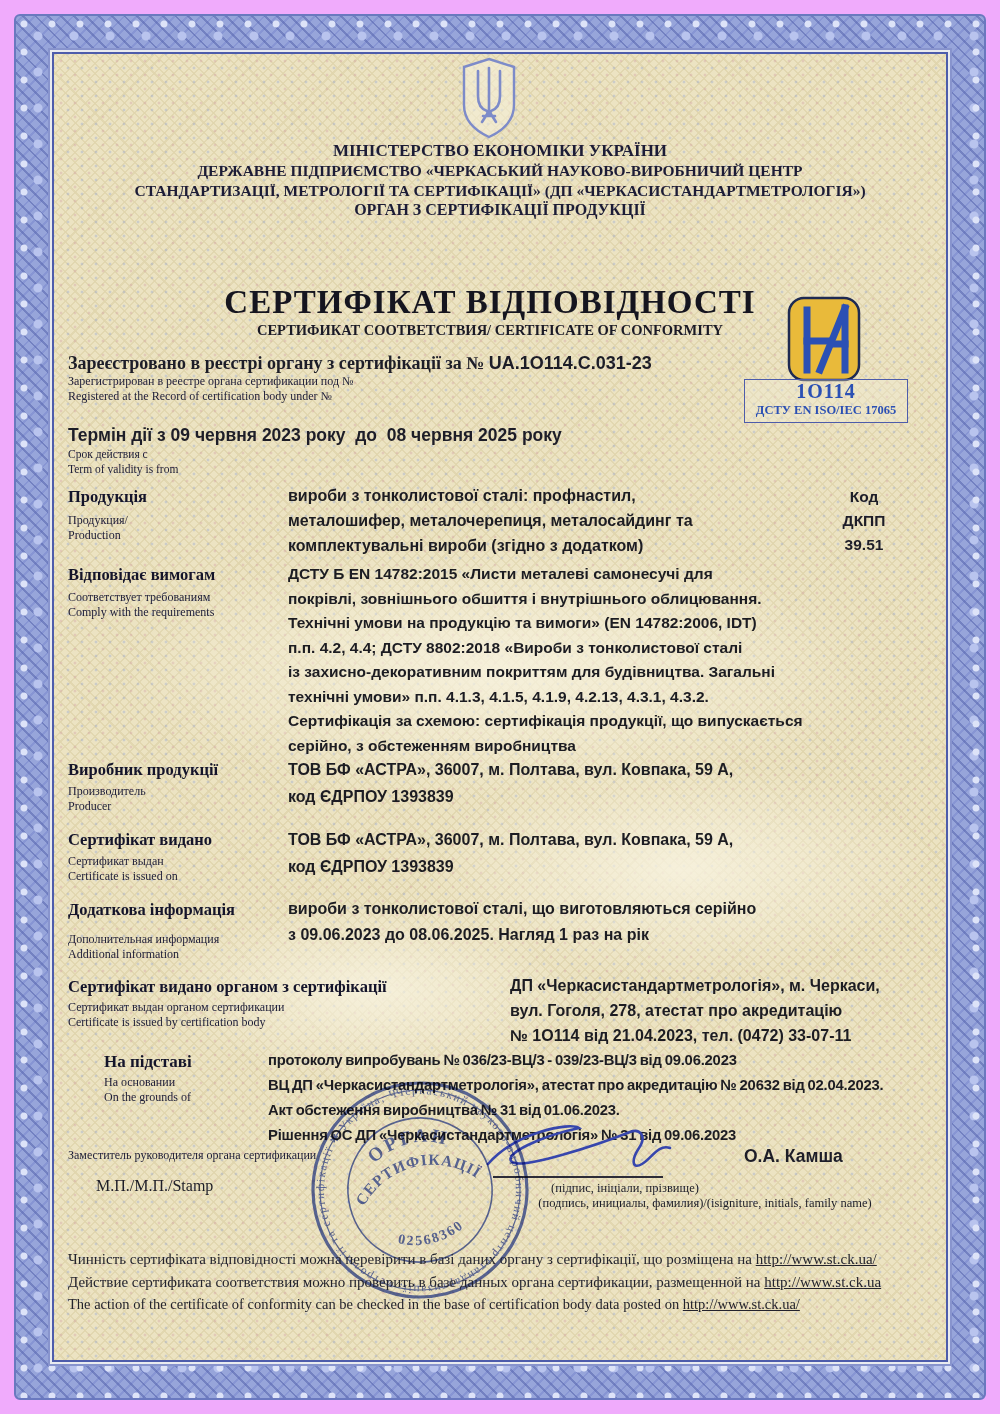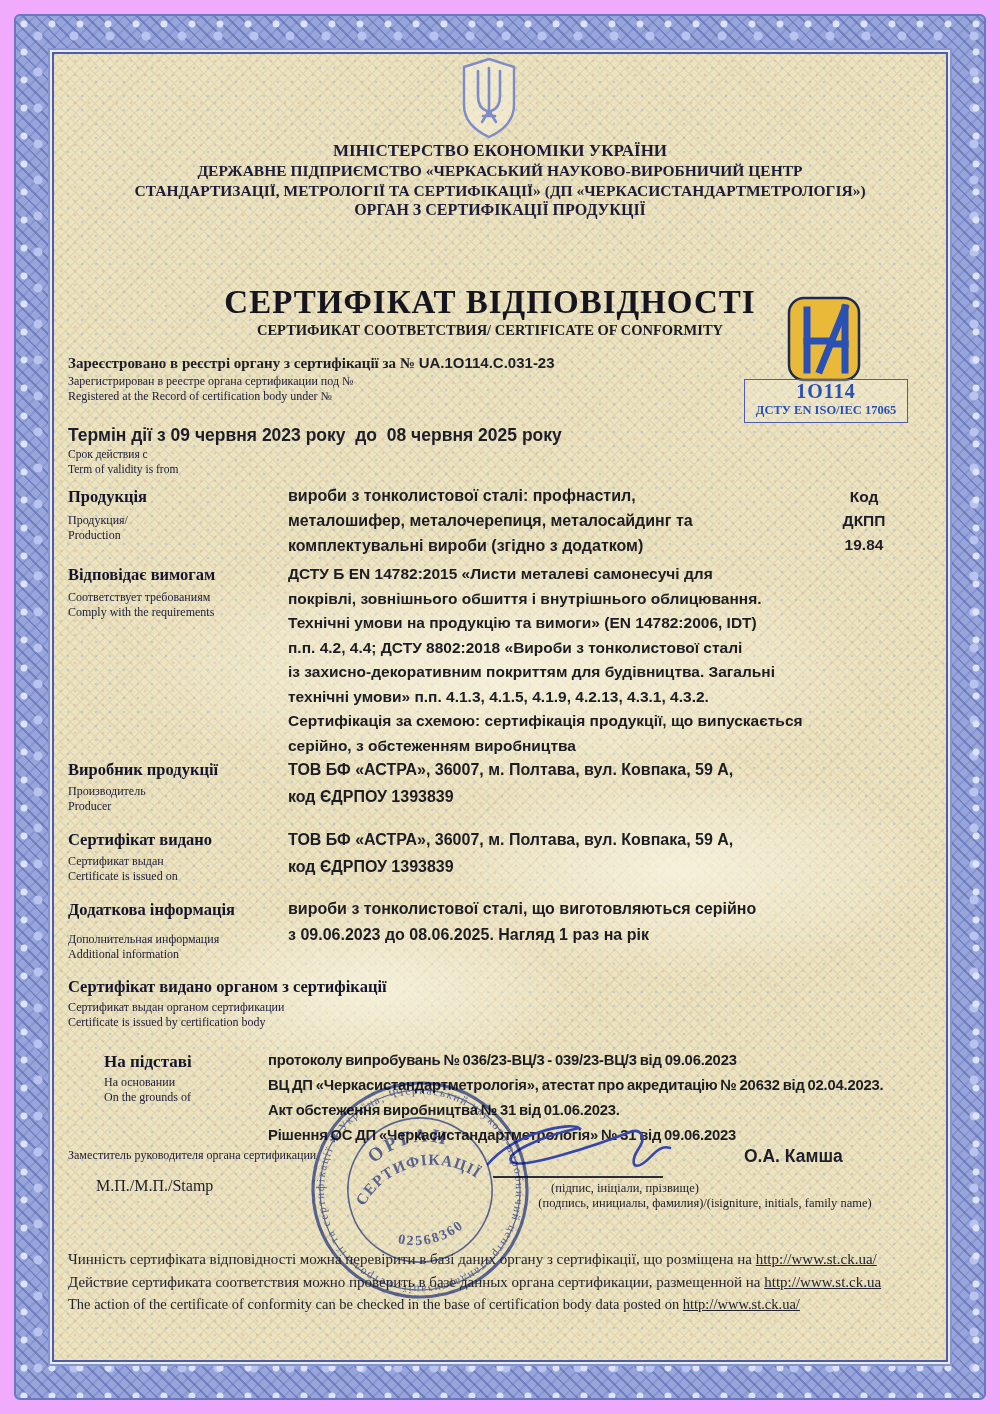--- a/index.html
+++ b/index.html
@@ -84,21 +84,21 @@
       <path d="M20 45 H40"></path>
       <path d="M47 48 H58"></path>
     </g>
   </svg>
   <div class="abs ctr" style="left:744px;top:379px;width:162px;height:42px;border:1.5px solid #4d5cab;background:rgba(240,236,214,.35);">
     <div class="serifB" style="font-size:20px;line-height:23px;color:#2b50b4;letter-spacing:1px;">1О114</div>
     <div class="serifB" style="font-size:12.5px;line-height:15px;color:#2b50b4;">ДСТУ EN ISO/IEC 17065</div>
   </div>
 
   <div class="abs" style="left:68px;top:352px;width:680px;">
-    <div style="font-size:15px;line-height:22px;">
+    <div style="font-size:18px;line-height:22px;">
       <span class="serifB">Зареєстровано в реєстрі органу з сертифікації за № </span><span class="sans" style="font-weight:bold;">UA.1О114.С.031-23</span>
     </div>
     <div class="lblSub">Зарегистрирован в реестре органа сертификации под №</div>
     <div class="lblSub">Registered at the Record of certification body under №</div>
   </div>
 
   <div class="abs" style="left:68px;top:424px;width:700px;">
     <div class="sans" style="font-weight:bold;font-size:17.5px;line-height:23px;white-space:pre;">Термін дії з 09 червня 2023 року  до  08 червня 2025 року</div>
     <div class="lblSub" style="font-size:11.5px;">Срок действия с</div>
     <div class="lblSub" style="font-size:11.5px;">Term of validity is from</div>
@@ -108,21 +108,21 @@
     <div class="lblUA">Продукція</div>
     <div class="lblSub" style="margin-top:6px;">Продукция/</div>
     <div class="lblSub">Production</div>
   </div>
   <div class="abs val" style="left:288px;top:483px;width:560px;">вироби з тонколистової сталі: профнастил,
 металошифер, металочерепиця, металосайдинг та
 комплектувальні вироби (згідно з додатком)</div>
   <div class="abs ctr sans" style="left:818px;top:485px;width:92px;font-weight:bold;font-size:15.5px;line-height:24px;">
     <div>Код</div>
     <div>ДКПП</div>
-    <div>19.84</div>
+    <div>39.51</div>
   </div>
 
   <div class="abs" style="left:68px;top:565px;width:210px;">
     <div class="lblUA">Відповідає вимогам</div>
     <div class="lblSub" style="margin-top:5px;">Соответствует требованиям</div>
     <div class="lblSub">Comply with the requirements</div>
   </div>
   <div class="abs val" style="left:288px;top:562px;width:620px;font-size:15.5px;line-height:24.5px;">ДСТУ Б EN 14782:2015 «Листи металеві самонесучі для
 покрівлі, зовнішнього обшиття і внутрішнього облицювання.
 Технічні умови на продукцію та вимоги» (EN 14782:2006, IDT)
@@ -154,20 +154,23 @@
     <div class="lblSub">Additional information</div>
   </div>
   <div class="abs val" style="left:288px;top:896px;width:620px;line-height:26px;">вироби з тонколистової сталі, що виготовляються серійно
 з 09.06.2023 до 08.06.2025. Нагляд 1 раз на рік</div>
 
   <div class="abs" style="left:68px;top:977px;width:430px;">
     <div class="lblUA">Сертифікат видано органом з сертифікації</div>
     <div class="lblSub" style="margin-top:3px;">Сертификат выдан органом сертификации</div>
     <div class="lblSub">Certificate is issued by certification body</div>
   </div>
+  <div class="abs val" style="left:510px;top:973px;width:430px;line-height:25px;">ДП «Черкасистандартметрологія», м. Черкаси,
+вул. Гоголя, 278, атестат про акредитацію
+№ 1О114 від 21.04.2023, тел. (0472) 33-07-11</div>
 
   <div class="abs" style="left:68px;top:1052px;width:190px;padding-left:36px;">
     <div class="lblUA" style="font-size:17px;">На підставі</div>
     <div class="lblSub" style="margin-top:3px;">На основании</div>
     <div class="lblSub">On the grounds of</div>
   </div>
   <div class="abs val" style="left:268px;top:1048px;width:678px;font-size:14.8px;line-height:25px;letter-spacing:-0.2px;word-spacing:-1px;">протоколу випробувань № 036/23-ВЦ/3 - 039/23-ВЦ/3 від 09.06.2023
 ВЦ ДП «Черкасистандартметрологія», атестат про акредитацію № 20632 від 02.04.2023.
 Акт обстеження виробництва № 31 від 01.06.2023.
 Рішення ОС ДП «Черкасистандартметрологія» № 31 від 09.06.2023</div>

